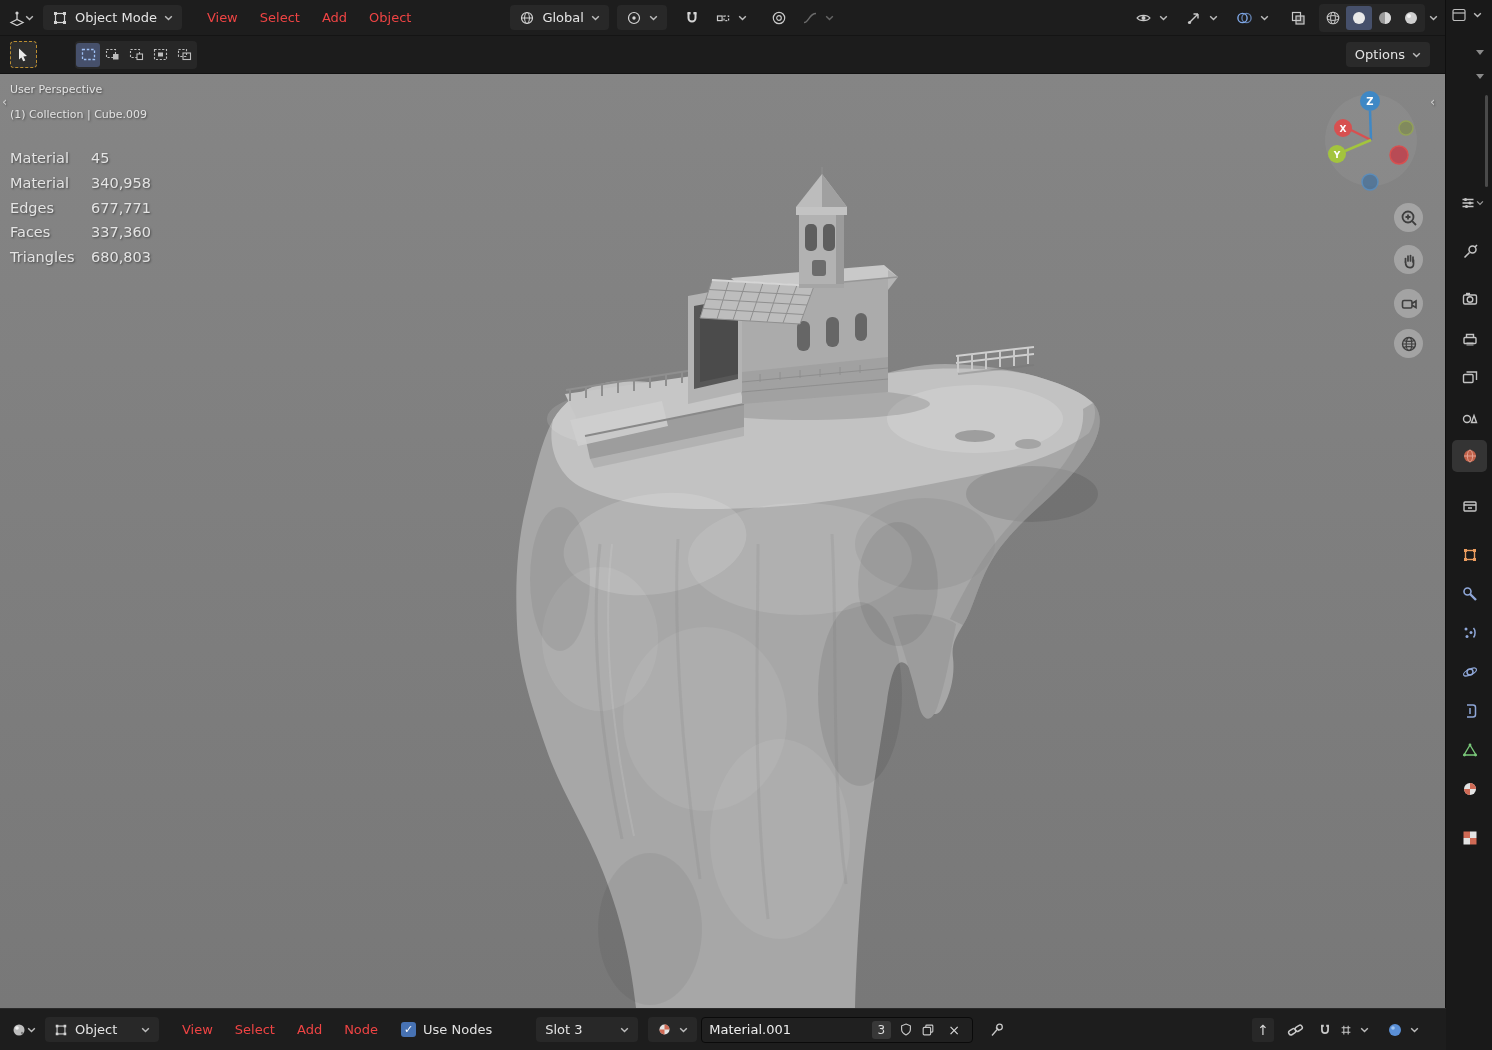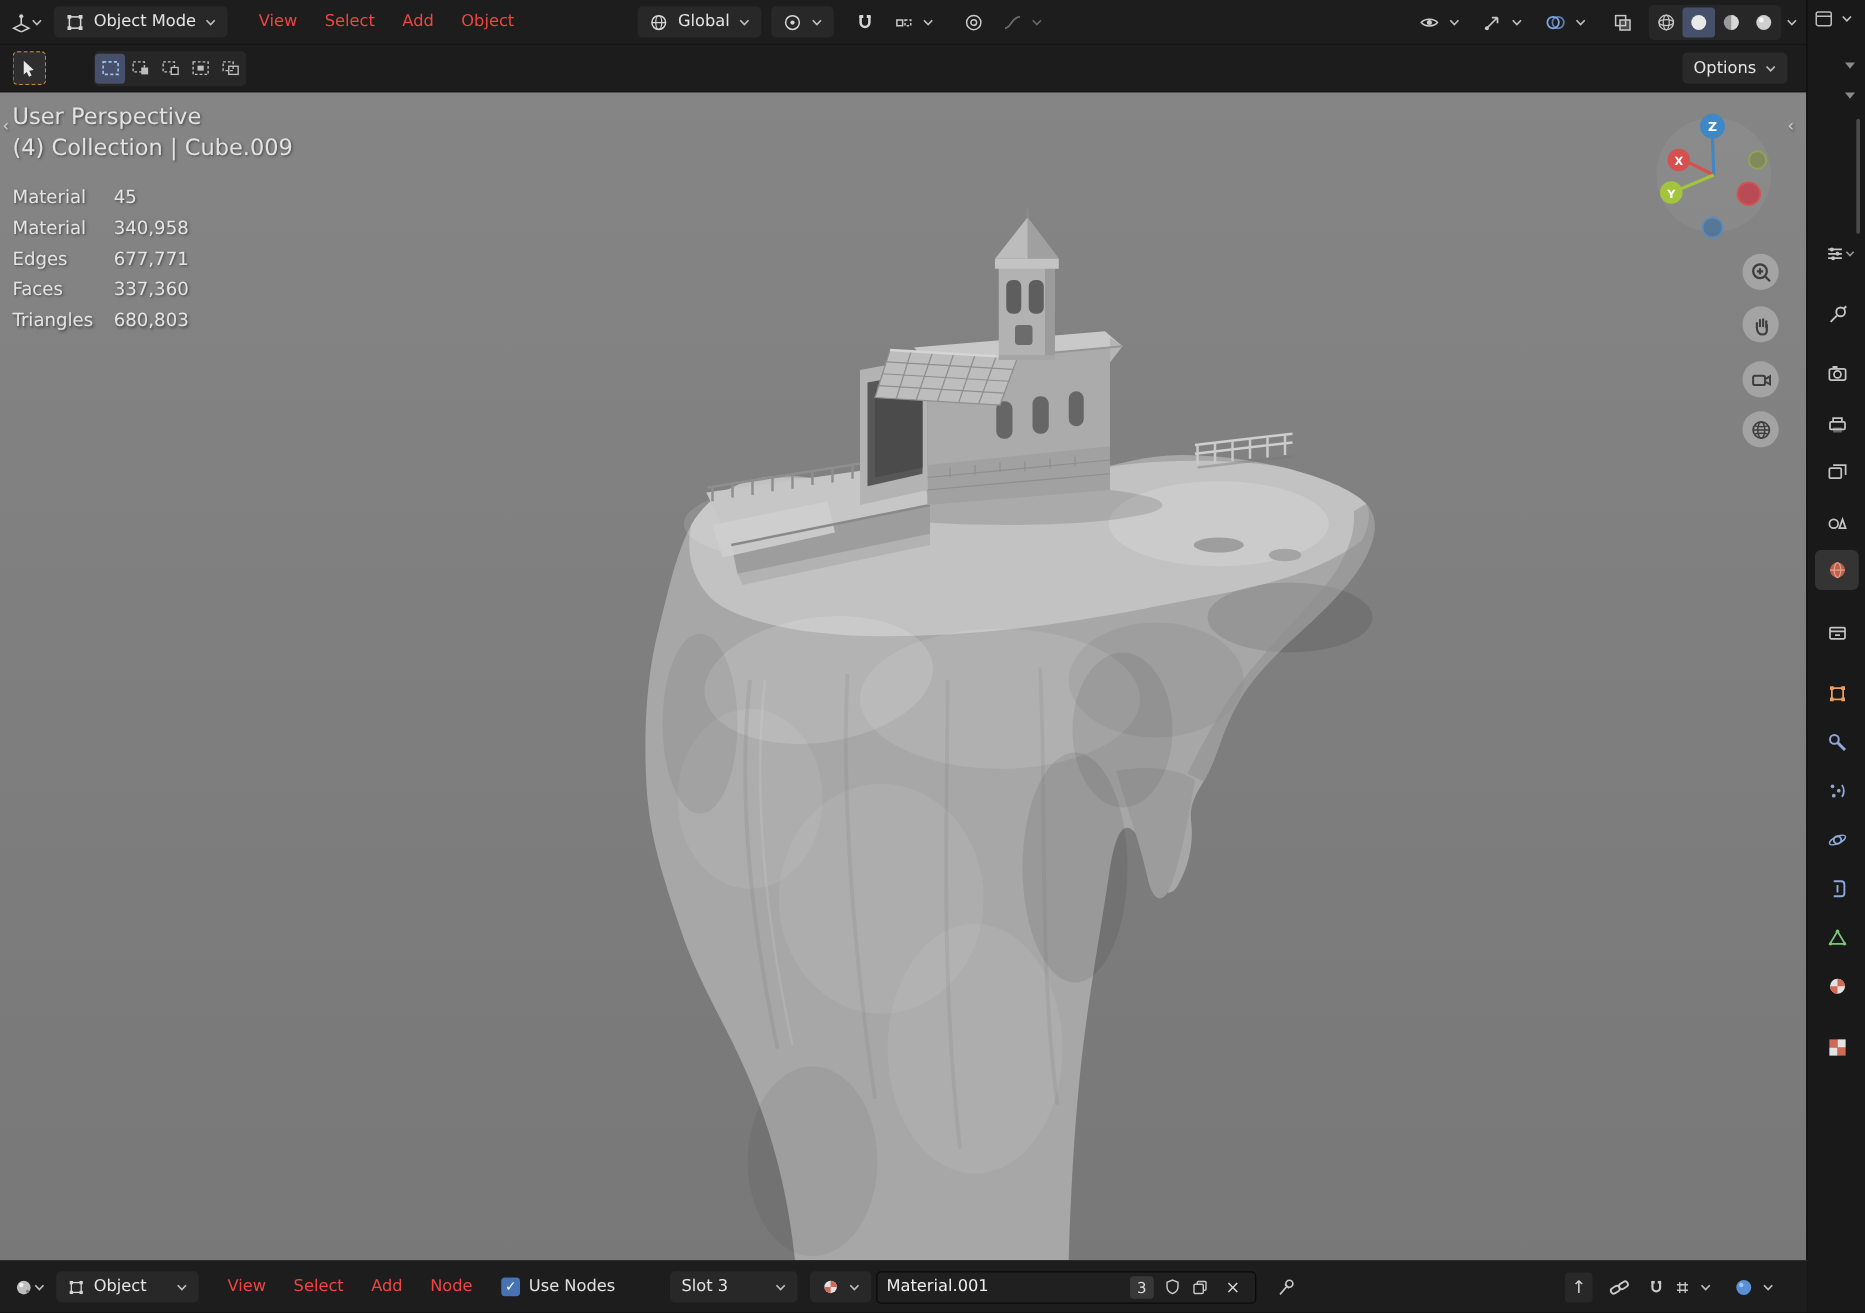--- a/index.html
+++ b/index.html
@@ -18,34 +18,34 @@
   .menu{height:26px;display:flex;align-items:center;padding:0 11px;color:#ef4444;border-radius:4px;}
   .pill{height:25px;display:flex;align-items:center;gap:7px;padding:0 9px;background:#282828;border-radius:4px;color:#e4e4e4;}
   .ibtn{height:25px;min-width:27px;display:flex;align-items:center;justify-content:center;border-radius:4px;}
   .seg{display:flex;align-items:center;background:#272727;border-radius:4px;height:26px;padding:1px;}
   .segc{width:26px;height:24px;display:flex;align-items:center;justify-content:center;border-radius:3px;}
   .segc.active{background:#46506b;}
   .chev{flex:0 0 auto;}
   .spacer{flex:1;}
   
   .viewport{position:absolute;top:74px;left:0;width:1446px;height:934px;overflow:hidden;background:linear-gradient(#848484,#7a7a7a);}
-  .vp-label{position:absolute;color:#e2e2e2;font-size:18px;text-shadow:1px 1px 2px rgba(25,25,25,.55);white-space:nowrap;}
+  .vp-label{position:absolute;color:#e2e2e2;font-size:11px;text-shadow:1px 1px 2px rgba(25,25,25,.55);white-space:nowrap;}
   .srow{display:flex;height:24.7px;align-items:center;color:#e4e4e4;font-size:14.5px;text-shadow:1px 1px 2px rgba(25,25,25,.55);}
   .slabel{width:81px;}
   .navbtn{position:absolute;width:29px;height:29px;border-radius:50%;background:rgba(255,255,255,.27);
           display:flex;align-items:center;justify-content:center;}
   
   .tab{position:absolute;left:6px;width:35px;height:32px;display:flex;align-items:center;justify-content:center;border-radius:5px;}
   .tab.active{background:#343434;}
   .tri{width:0;height:0;border-left:4px solid transparent;border-right:4px solid transparent;border-top:5px solid #8a8a8a;position:absolute;}
   
   .checkbox{width:15px;height:15px;border-radius:3px;background:#4772b3;display:flex;align-items:center;justify-content:center;
             color:#fff;font-size:11px;font-weight:bold;}
   .namefield{height:26px;display:flex;align-items:center;gap:8px;background:#202020;border:1px solid #0a0a0a;
-             border-radius:4px;padding:0 7px;width:304px;box-sizing:border-box;color:#ededed;}
+             border-radius:4px;padding:0 7px;width:272px;box-sizing:border-box;color:#ededed;}
   .badge{background:#383838;border-radius:3px;padding:0 6px;height:18px;display:flex;align-items:center;font-size:12px;color:#dcdcdc;}
   .glyphbtn{color:#d5d5d5;font-size:14px;display:flex;align-items:center;justify-content:center;min-width:22px;height:24px;border-radius:3px;}
   .upbtn{background:#282828;}
 </style>
 </head>
 <body>
 
 <div class="topbar">
   <div class="ibtn">
     <svg width="16" height="16" viewBox="0 0 16 16">
@@ -335,21 +335,21 @@
     <rect x="812" y="186" width="14" height="16" rx="3" fill="#6c6c6c"></rect>
 
     <path d="M956,282 L1034,273 M956,289 L1034,280" stroke="#cfcfcf" stroke-width="2"></path>
     <path d="M958,282 v16 M972,280 v16 M986,279 v16 M1000,277 v16 M1014,276 v16 M1028,274 v16" stroke="#c9c9c9" stroke-width="2"></path>
     <path d="M958,300 L1034,291" stroke="#777777" stroke-width="2" opacity=".4"></path>
     <ellipse cx="975" cy="362" rx="20" ry="6" fill="#9e9e9e"></ellipse>
     <ellipse cx="1028" cy="370" rx="13" ry="5" fill="#a4a4a4"></ellipse>
   </svg>
 
   <div class="vp-label" style="left:10px;top:9px">User Perspective</div>
-  <div class="vp-label" style="left:10px;top:34px">(4) Collection | Cube.009</div>
+  <div class="vp-label" style="left:10px;top:34px">(1) Collection | Cube.009</div>
   <div class="abs" style="left:10px;top:72px">
     <div class="srow">
         <span class="slabel">Material</span>
         <span>45</span>
       </div>
     <div class="srow">
         <span class="slabel">Material</span>
         <span>340,958</span>
       </div>
     <div class="srow">

